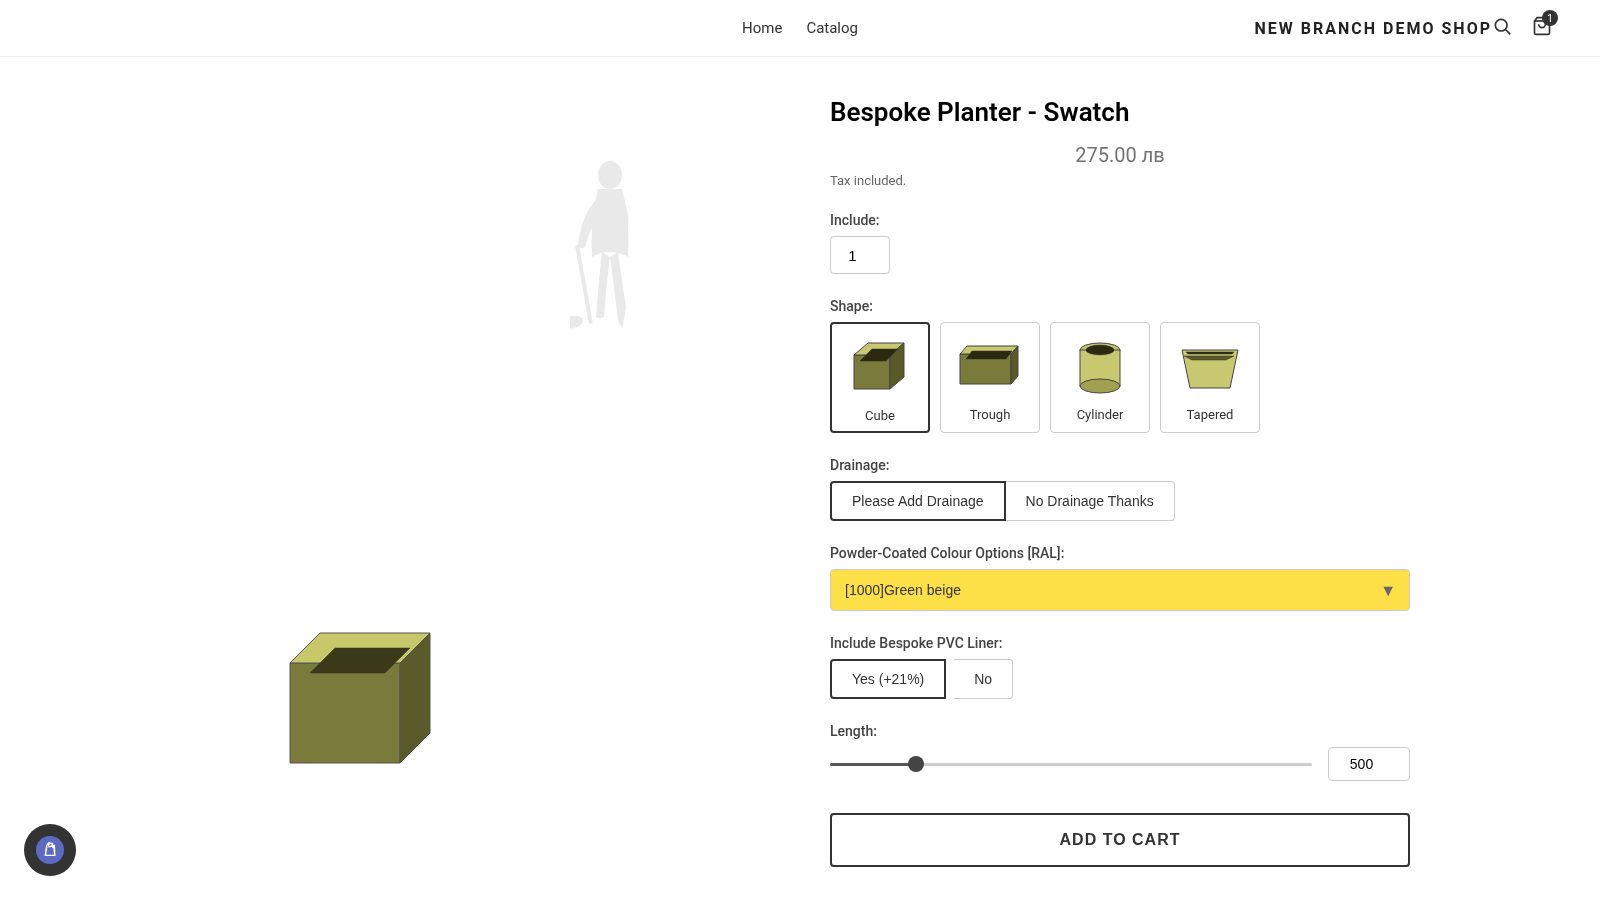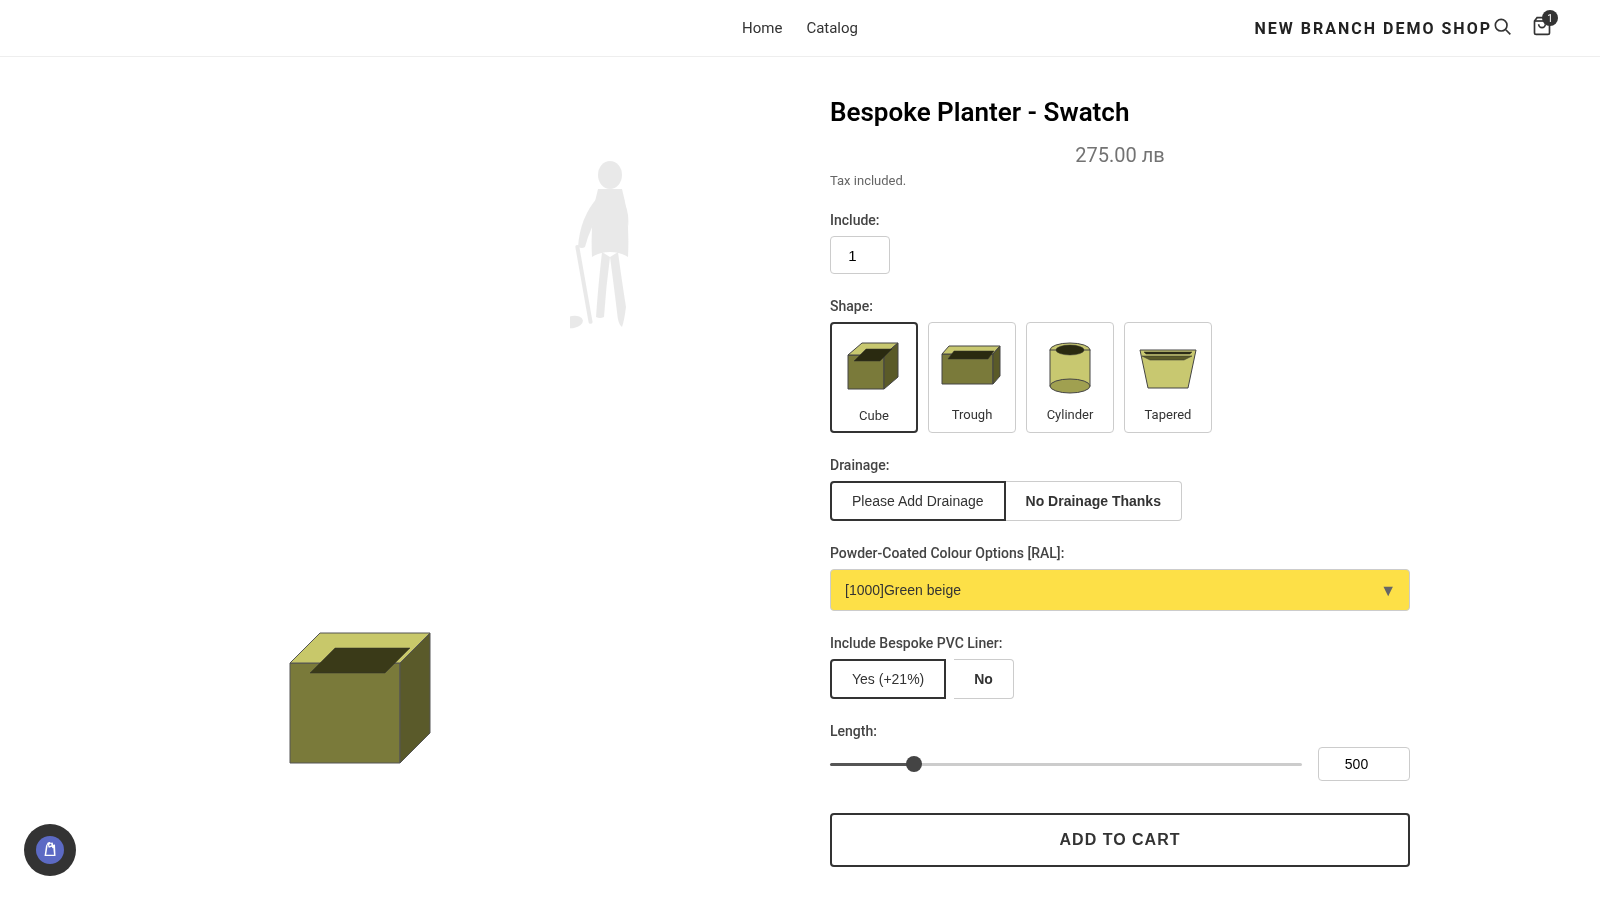--- a/index.html
+++ b/index.html
@@ -149,21 +149,21 @@
     }
 
     .shape-option {
       display: flex;
       flex-direction: column;
       align-items: center;
       border: 1.5px solid #ccc;
       border-radius: 4px;
       padding: 8px;
       cursor: pointer;
-      width: 88px;
+      width: 100px;
       background: #fff;
     }
 
     .shape-option.selected {
       border: 2px solid #333;
     }
 
     .shape-option .shape-label {
       font-size: 13px;
       margin-top: 6px;
@@ -195,21 +195,20 @@
       color: #333;
     }
 
     .pill-btn:first-child {
       border-radius: 4px 0 0 4px;
     }
 
     .pill-btn:last-child {
       border-radius: 0 4px 4px 0;
       border-left: none;
-      font-weight: bold;
     }
 
     .pill-btn.selected {
       border: 2px solid #333;
       background: #fff;
       font-weight: 500;
       z-index: 1;
       position: relative;
     }
 
@@ -272,21 +271,21 @@
     .length-slider::-webkit-slider-thumb {
       -webkit-appearance: none;
       width: 16px;
       height: 16px;
       border-radius: 50%;
       background: #444;
       cursor: pointer;
     }
 
     .length-input {
-      width: 92px;
+      width: 82px;
       padding: 8px;
       border: 1px solid #ccc;
       border-radius: 4px;
       font-size: 14px;
       text-align: center;
     }
 
     
     .add-to-cart-btn {
       width: 100%;

